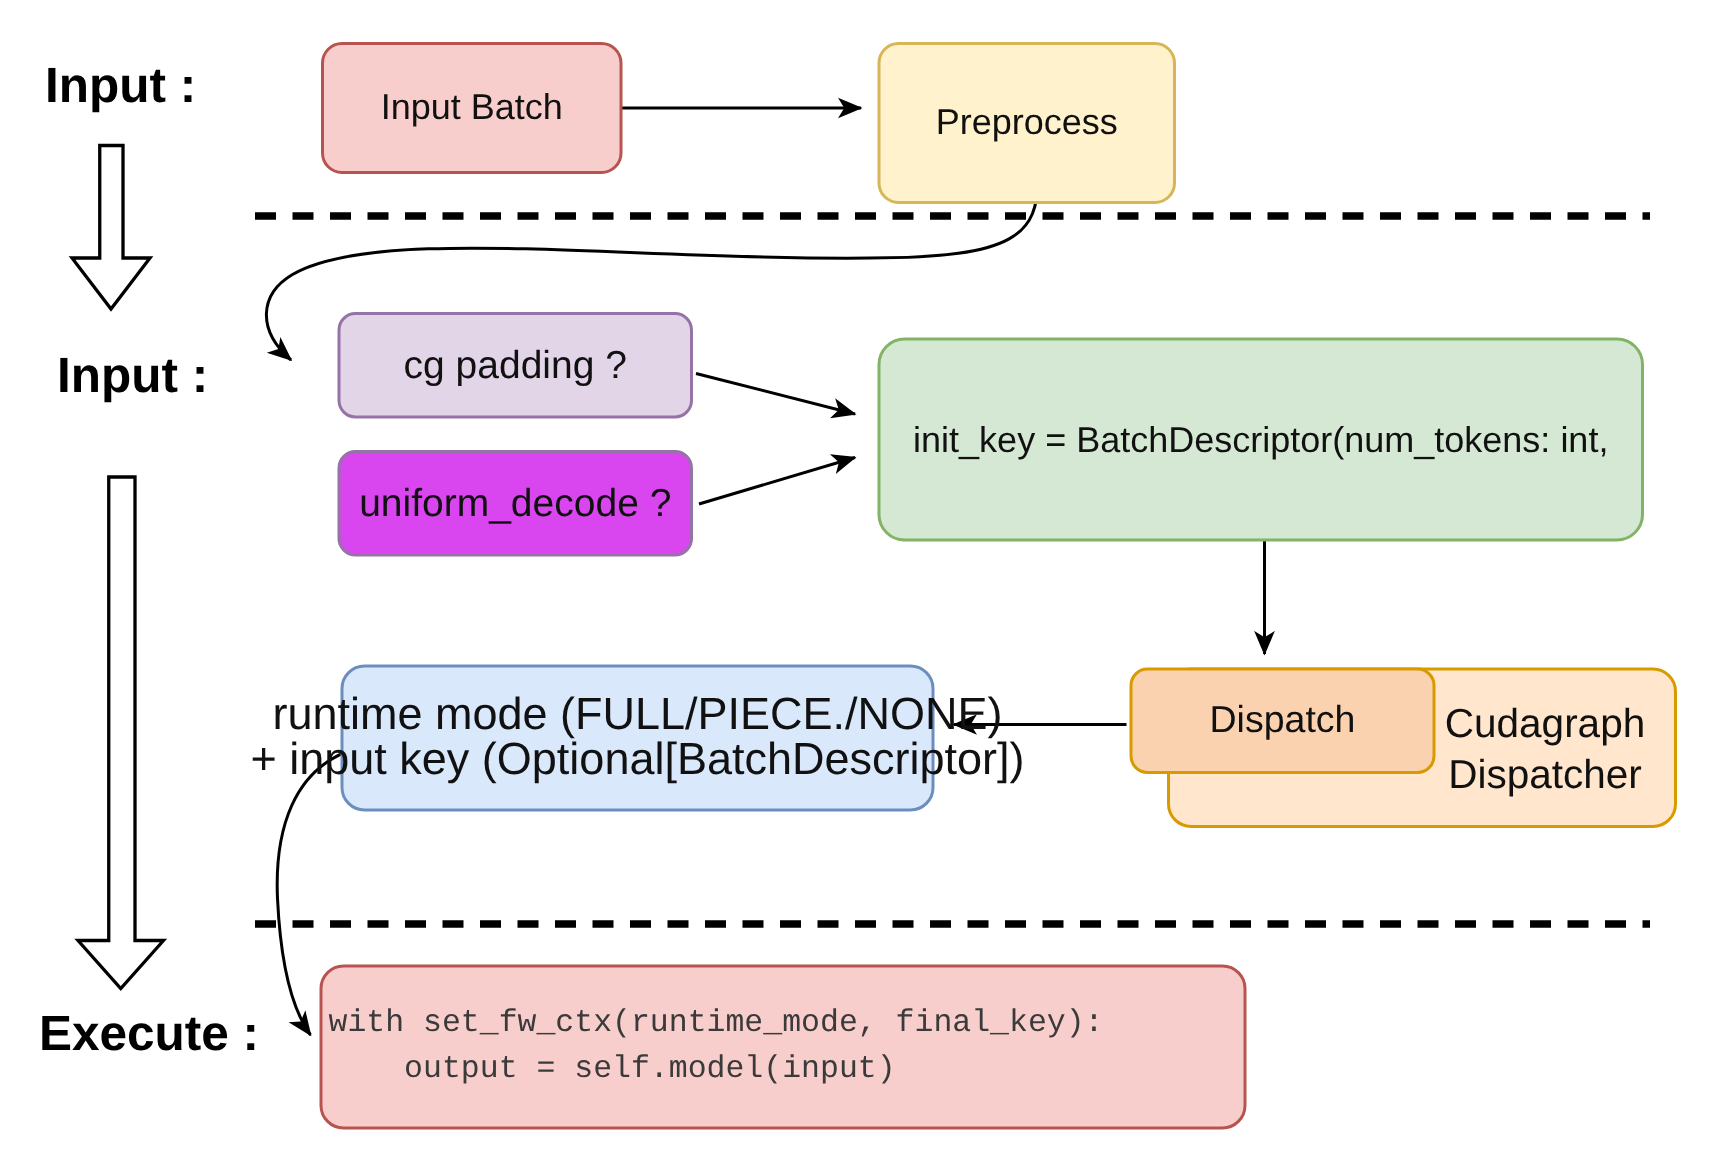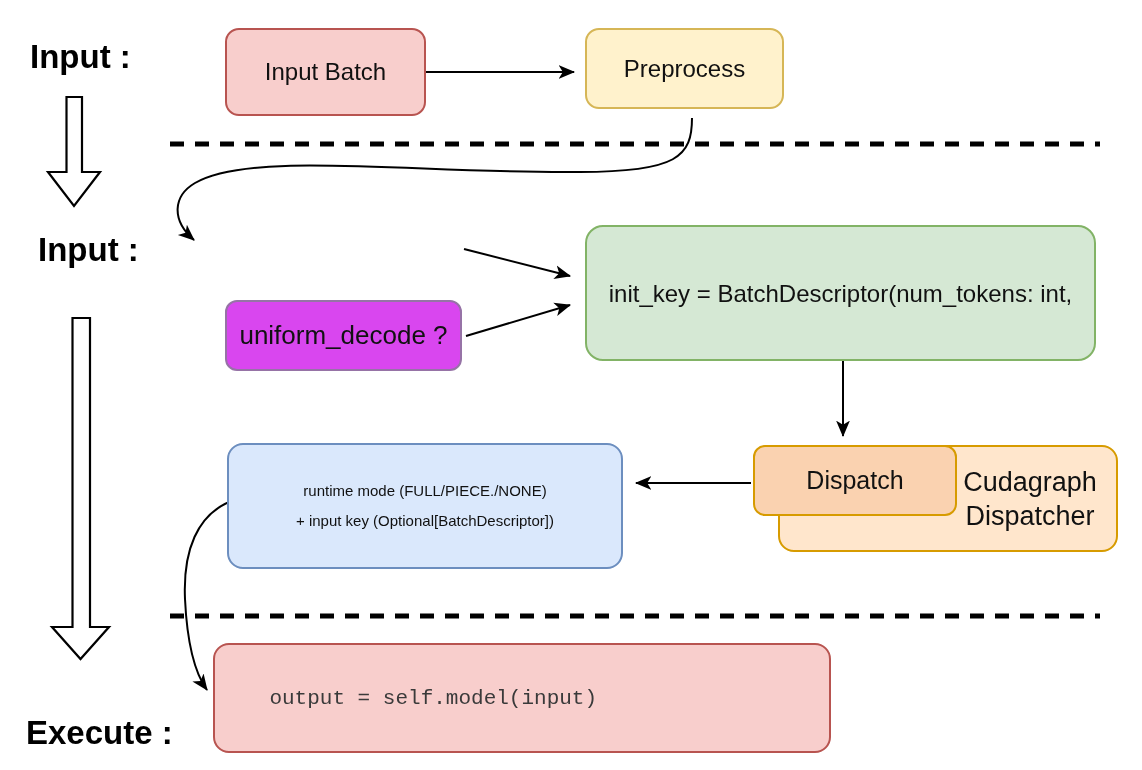--- a/index.html
+++ b/index.html
@@ -18,46 +18,46 @@
   }
   .stage-label {
     position: absolute;
     font-size: 33px;
     font-weight: bold;
     color: #000000;
     white-space: nowrap;
   }
   #label-input   { left: 30px; top: 38px; }
   #label-plan    { left: 38px; top: 231px; }
-  #label-execute { left: 26px; top: 670px; margin-top: 44px; }
+  #label-execute { left: 26px; top: 670px; }
 
   .box {
     position: absolute;
     box-sizing: border-box;
     border: 2px solid #000;
     display: flex;
     flex-direction: column;
     align-items: center;
     justify-content: center;
     color: #111111;
     text-align: center;
     white-space: nowrap;
   }
   .box .line { white-space: pre; }
 
-  #input-batch    { left: 225px; top: 28px;  width: 201px; height: 88px; border-radius: 14px; font-size: 24px; }
-  #preprocess     { left: 585px; top: 28px;  width: 199px; height: 81px; border-radius: 14px; font-size: 24px; }
+  #input-batch    { left: 214px; top: 28px;  width: 201px; height: 88px; border-radius: 14px; font-size: 24px; }
+  #preprocess     { left: 585px; top: 28px;  width: 199px; height: 108px; border-radius: 14px; font-size: 24px; }
   #cg-padding     { left: 225px; top: 208px; width: 237px; height: 71px; border-radius: 12px; font-size: 26px; }
   #uniform-decode { left: 225px; top: 300px; width: 237px; height: 71px; border-radius: 12px; font-size: 26px; }
   #init-key       { left: 585px; top: 225px; width: 511px; height: 136px; border-radius: 18px; font-size: 24px; line-height: 31px; }
   #cudagraph      { left: 752px; top: 445px; width: 340px; height: 107px; border-radius: 16px; font-size: 27px; line-height: 34px;
                     flex-direction: row; justify-content: flex-end; }
   #cudagraph .cud-label { width: 172px; text-align: center; }
   #dispatch       { left: 753px; top: 445px; width: 204px; height: 71px; border-radius: 12px; font-size: 25px; }
-  #runtime-mode   { left: 227px; top: 443px; width: 396px; height: 126px; border-radius: 16px; font-size: 15px; line-height: 30px; }
+  #runtime-mode   { left: 227px; top: 443px; width: 396px; height: 98px; border-radius: 16px; font-size: 30px; line-height: 30px; }
   #execute-code   { left: 213px; top: 643px; width: 618px; height: 110px; border-radius: 16px;
                     font-family: "Liberation Mono", "DejaVu Sans Mono", monospace;
                     font-size: 21px; line-height: 31px; color: #3a3a3a;
                     align-items: flex-start; text-align: left; padding-left: 4px; }
 </style>
 </head>
 <body>
 
 <div id="stage">
 
@@ -88,20 +88,23 @@
   <div id="label-execute" class="stage-label">Execute :</div>
 
   <div id="input-batch" class="box" style="background-color: rgb(248, 206, 204); border-color: rgb(184, 84, 80);">
     <div class="line">Input Batch</div>
   </div>
 
   <div id="preprocess" class="box" style="background-color: rgb(255, 242, 204); border-color: rgb(214, 182, 86);">
     <div class="line">Preprocess</div>
   </div>
 
+  <div id="cg-padding" class="box" style="background-color: rgb(225, 213, 231); border-color: rgb(150, 115, 166);">
+    <div class="line">cg padding ?</div>
+  </div>
 
   <div id="uniform-decode" class="box" style="background-color: #d946ef; border-color: rgb(150, 115, 166);">
     <div class="line">uniform_decode ?</div>
   </div>
 
   <div id="init-key" class="box" style="background-color: rgb(213, 232, 212); border-color: rgb(130, 179, 102);">
     <div class="line">init_key = BatchDescriptor(num_tokens: int,</div>
   </div>
 
   <div id="cudagraph" class="box" style="background-color: rgb(255, 230, 204); border-color: rgb(215, 155, 0); margin-left: 26px;">
@@ -114,16 +117,17 @@
   <div id="dispatch" class="box" style="background-color: rgb(250, 210, 176); border-color: rgb(215, 155, 0);">
     <div class="line">Dispatch</div>
   </div>
 
   <div id="runtime-mode" class="box" style="background-color: rgb(218, 232, 252); border-color: rgb(108, 142, 191);">
     <div class="line">runtime mode (FULL/PIECE./NONE)</div>
     <div class="line">+ input key (Optional[BatchDescriptor])</div>
   </div>
 
   <div id="execute-code" class="box" style="background-color: rgb(248, 206, 204); border-color: rgb(184, 84, 80);">
+    <div class="line">with set_fw_ctx(runtime_mode, final_key):</div>
     <div class="line">    output = self.model(input)</div>
   </div>
 
 </div>
 
 </body></html>

